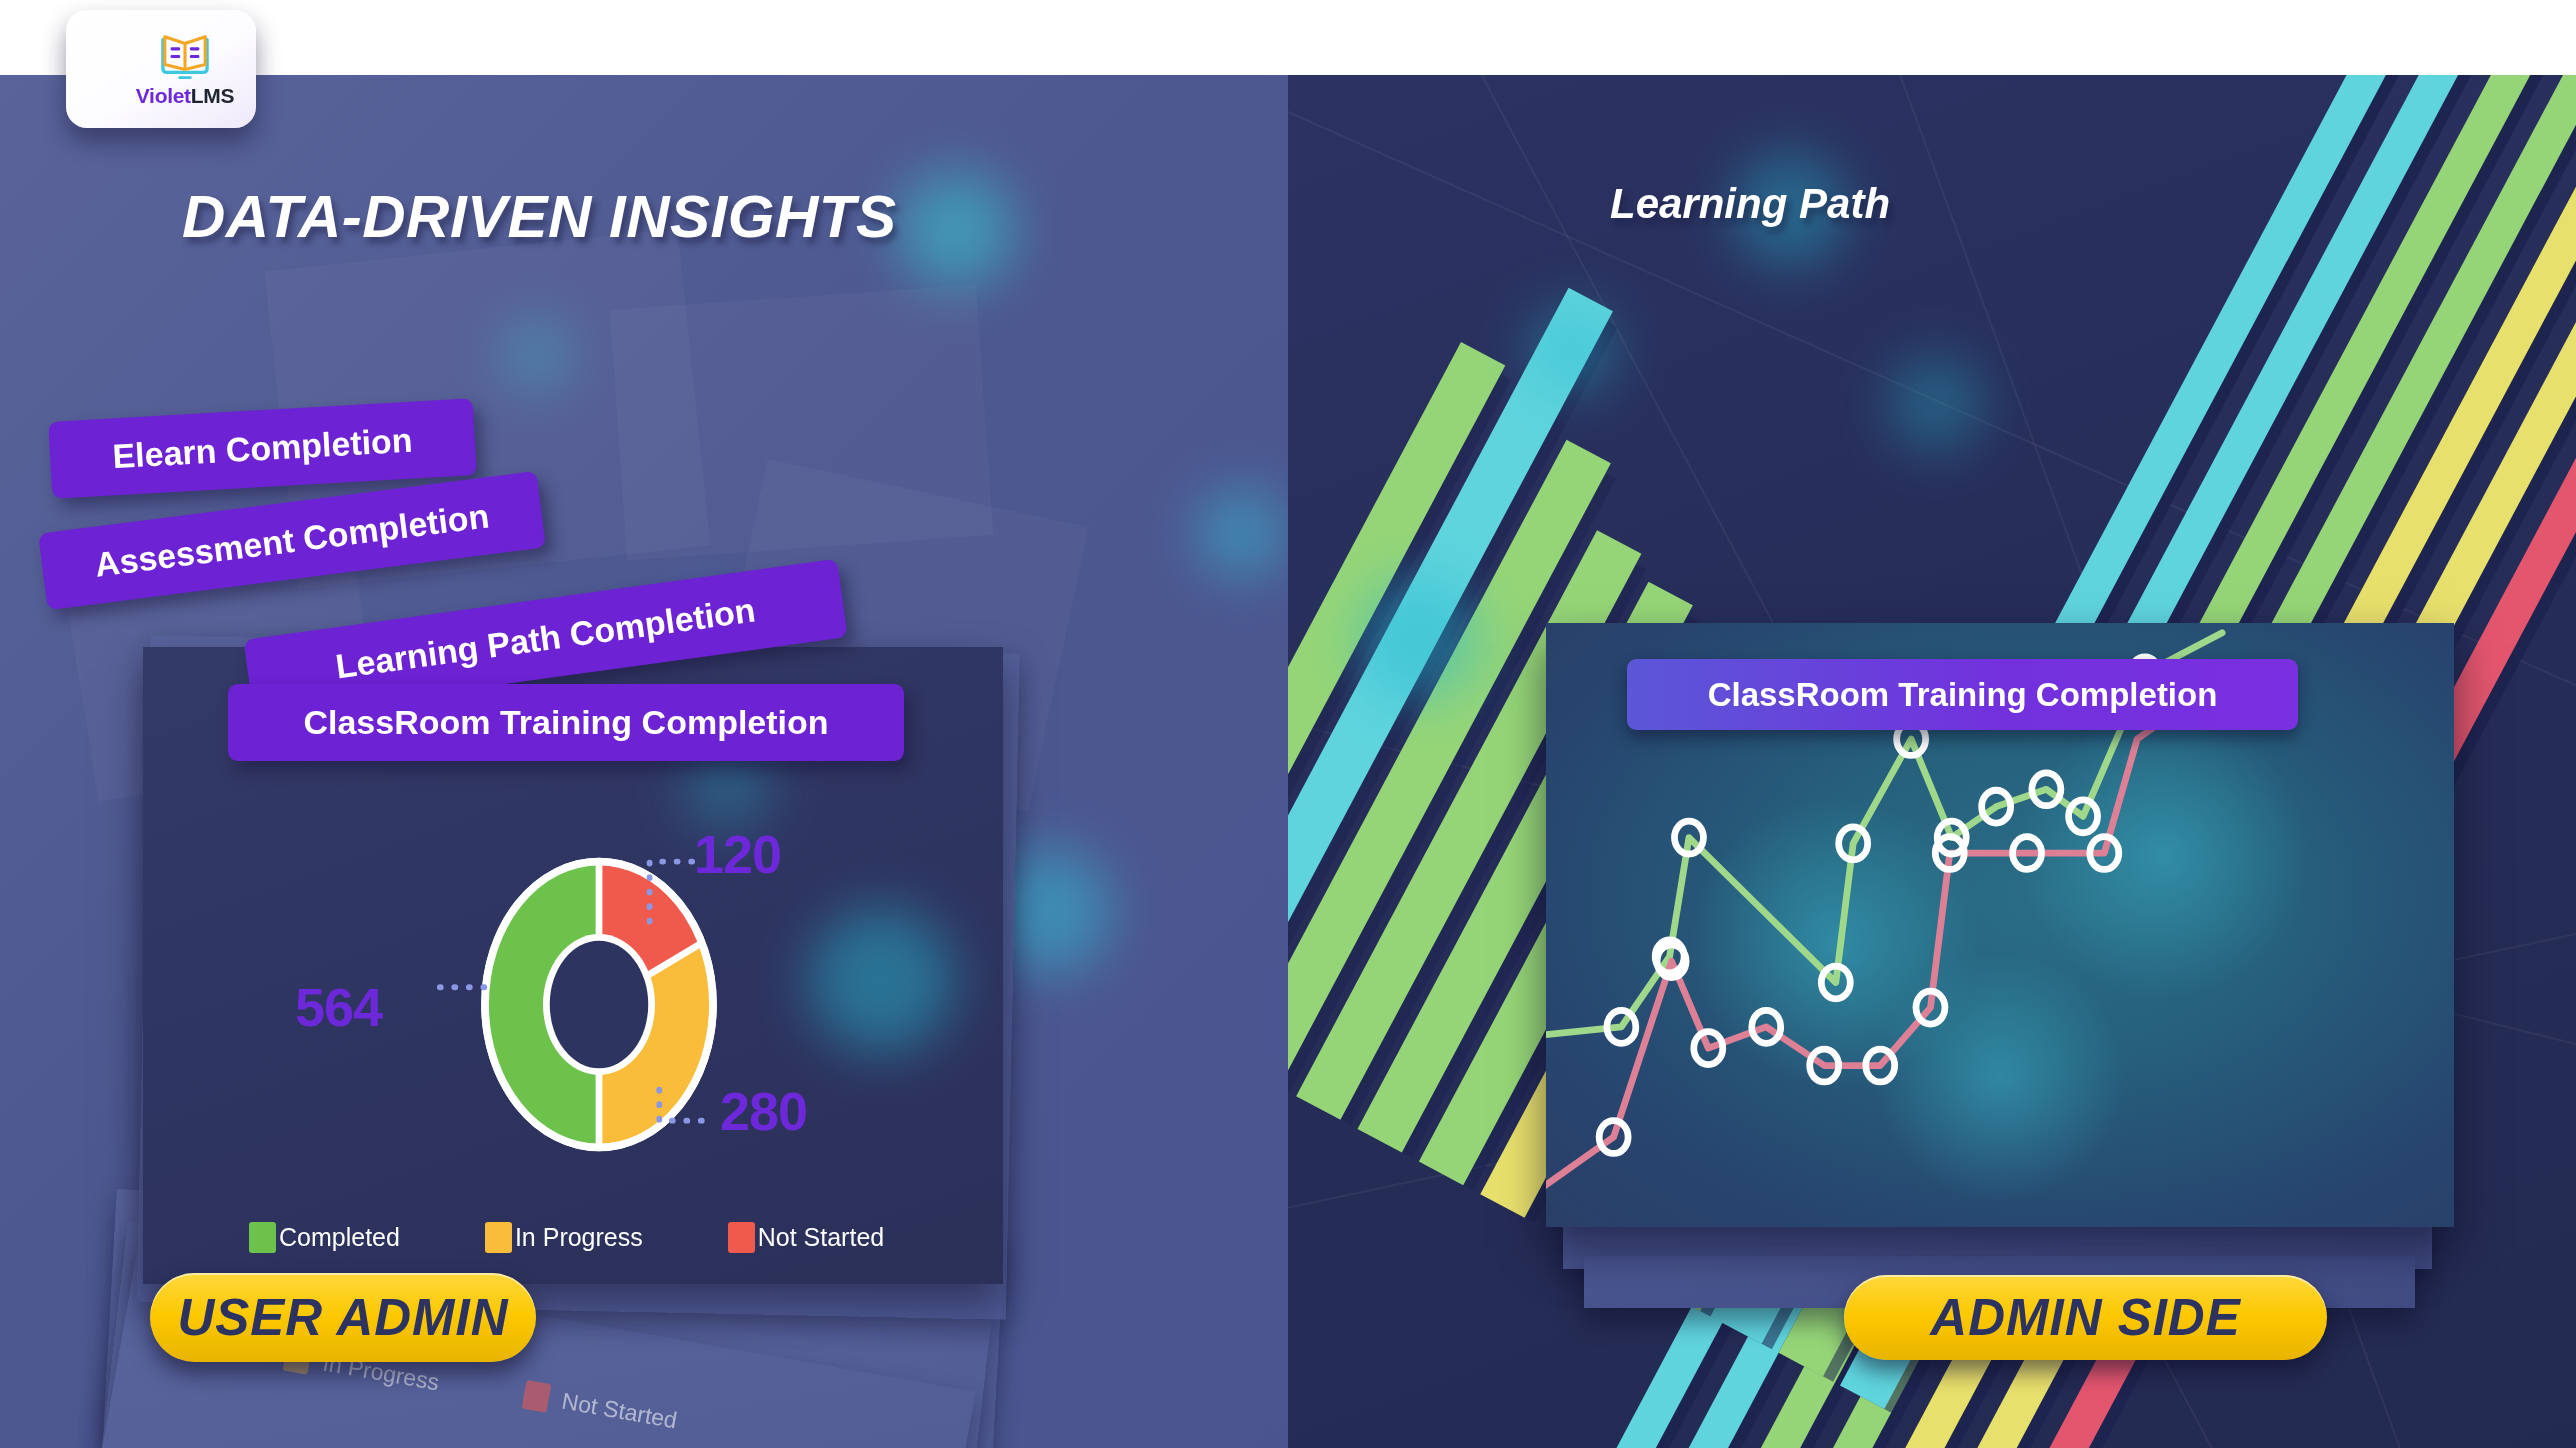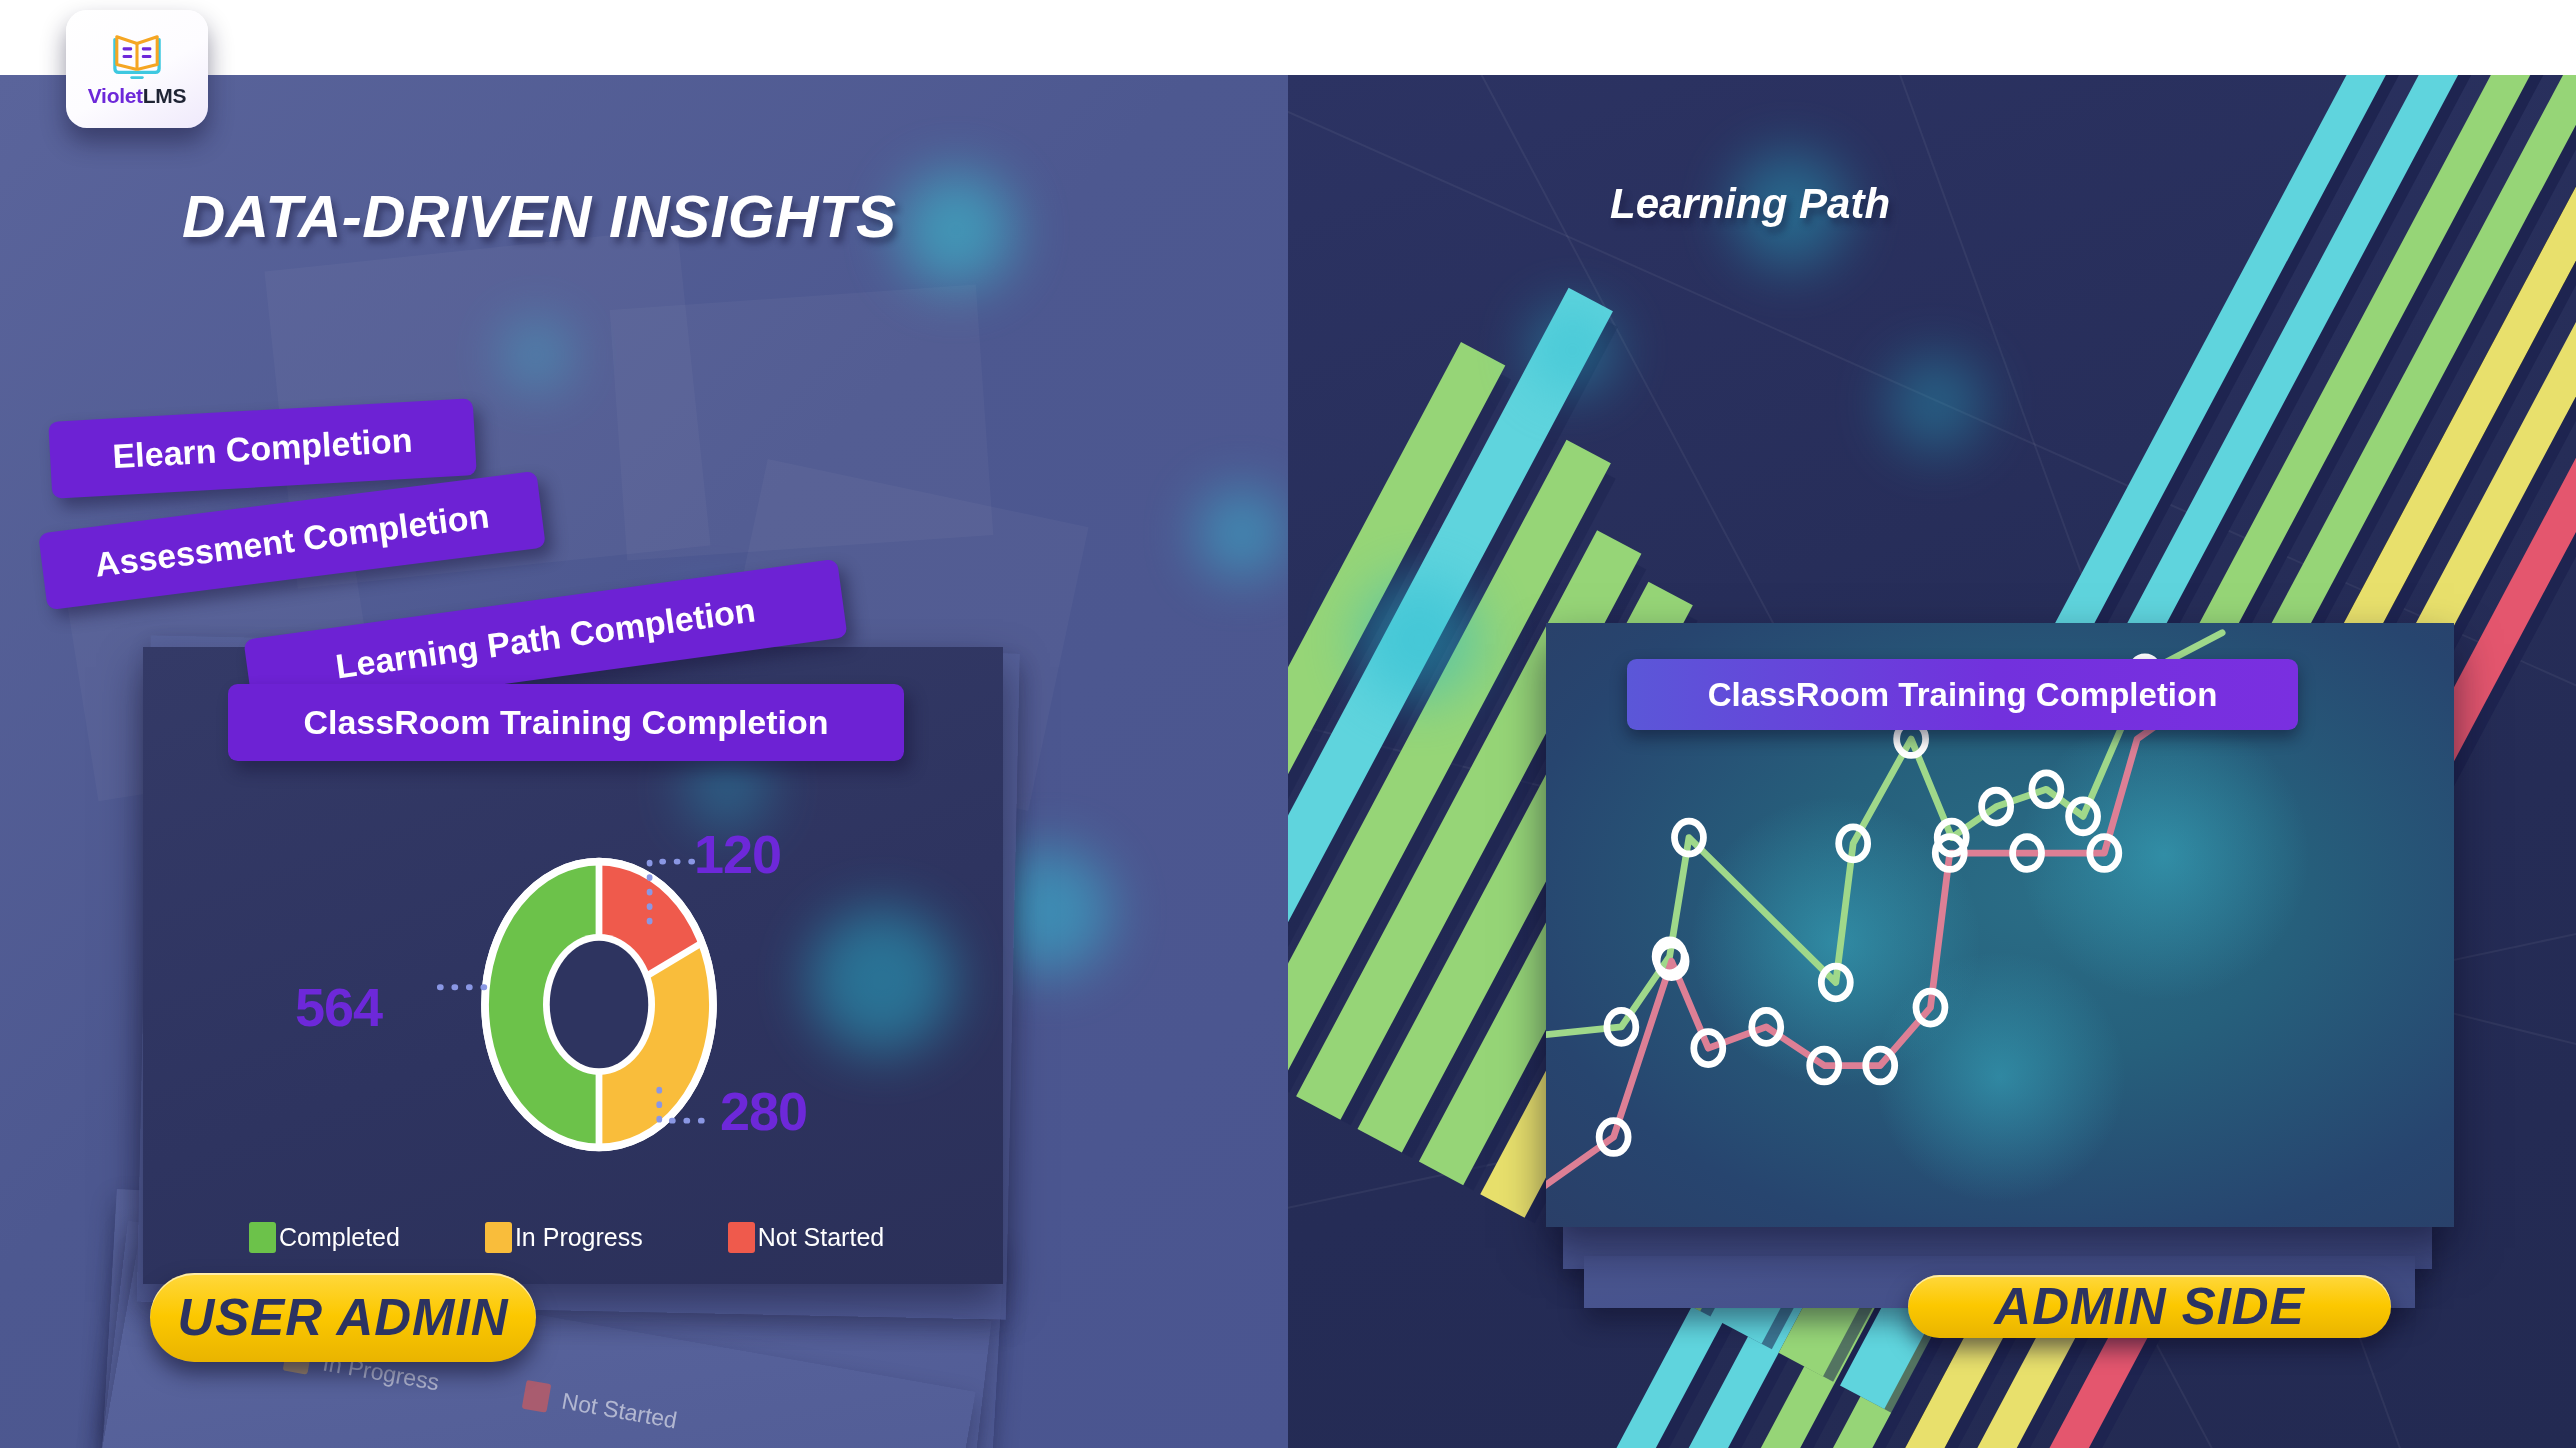--- a/index.html
+++ b/index.html
@@ -24,21 +24,21 @@
     background:linear-gradient(160deg,#2b3260 0%,#262d58 40%,#2a3museum 60%,#232a52 100%);
   }
   .panel-right{background:linear-gradient(160deg,#2c3363 0%,#262d58 45%,#232a52 100%);}
   .rline{position:absolute;background:rgba(255,255,255,.055);transform-origin:0 0;}
 
   
   .logo-card{
     position:absolute;left:66px;top:9.7px;width:142px;height:118px;border-radius:21px;
     background:linear-gradient(150deg,#ffffff 0%,#fdfcff 55%,#efe9fb 100%);
     box-shadow:0 13.5px 25px rgba(20,18,50,.45);z-index:80;
-    display:flex;flex-direction:column;align-items:center;justify-content:center;
+    display:flex;flex-direction:column;align-items:center;justify-content:center;padding-left:48px;
   }
   .logo-word{font-size:21px;font-weight:700;letter-spacing:-0.3px;margin-top:3.9px;}
   .logo-word .v{color:#6d28d9;}
   .logo-word .l{color:#1f2434;}
 
   
   .h-main{
     position:absolute;color:#ffffff;font-weight:700;font-style:italic;
     text-shadow:3.9px 5.8px 6.8px rgba(25,25,60,.45);white-space:nowrap;
   }
@@ -84,21 +84,21 @@
   .leg-sw{width:27px;height:31px;border-radius:2.9px;}
 
   
   .pill{
     position:absolute;border-radius:58px;display:flex;align-items:center;justify-content:center;
     font-style:italic;font-weight:700;color:#2c3361;white-space:nowrap;
     background:linear-gradient(180deg,#ffd83d 0%,#fcc800 48%,#e9b400 100%);
     box-shadow:0 11.6px 21px rgba(15,13,40,.55), inset 0 1.9px 0 rgba(255,255,255,.55);
   }
   #user-pill{left:150px;top:1273px;width:386px;height:89px;font-size:51px;letter-spacing:1px;z-index:40;}
-  #admin-pill{left:1908px;top:1275px;width:483px;height:63px;font-size:51px;letter-spacing:1px;z-index:40;}
+  #admin-pill{left:1844px;top:1275px;width:483px;height:85px;font-size:51px;letter-spacing:1px;z-index:40;}
 
   
   .rback{position:absolute;background:linear-gradient(160deg,#4a5691,#414c83);box-shadow:0 13.5px 25px rgba(12,12,35,.45);}
   .card-right{
     position:absolute;left:1546px;top:623px;width:908px;height:604px;
     background:radial-gradient(ellipse at 55% 45%, #2a6d86 0%, #26607c 35%, #27456f 75%, #2a3f68 100%);
     box-shadow:0 21px 41px rgba(10,10,32,.55);
   }
   .tag-right{
     position:absolute;left:1627px;top:659px;width:671px;height:71px;border-radius:9.7px;

